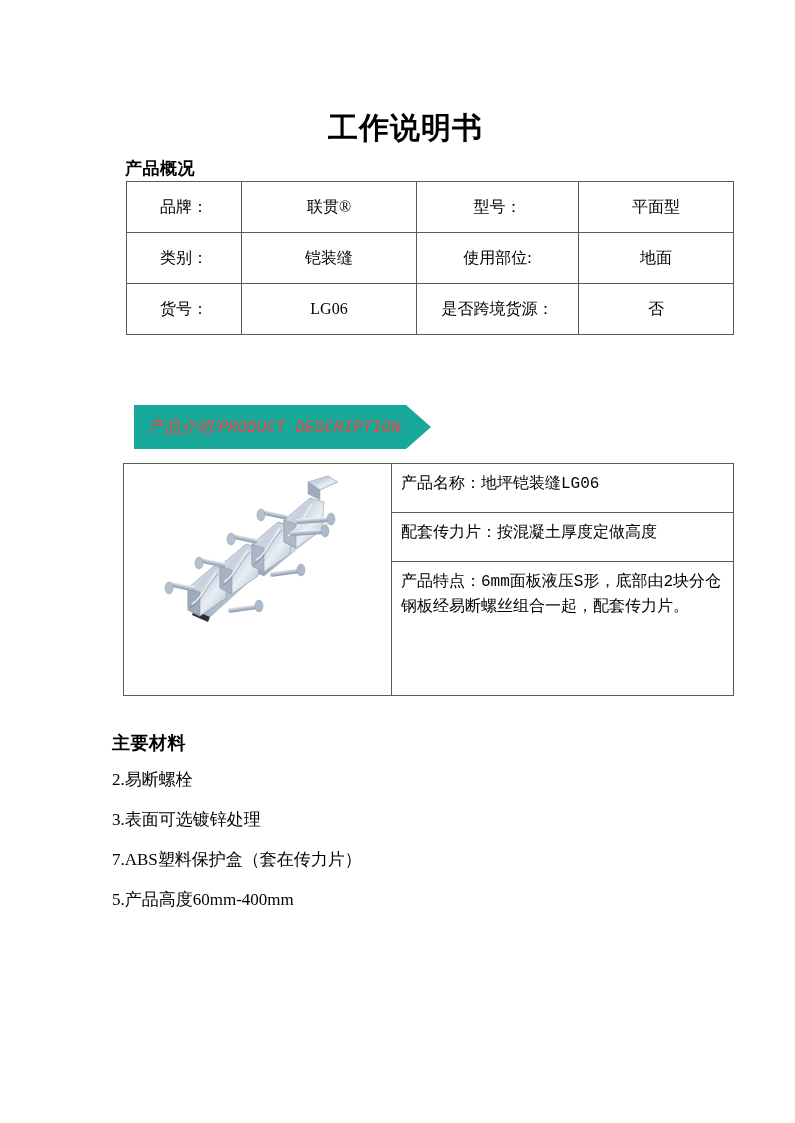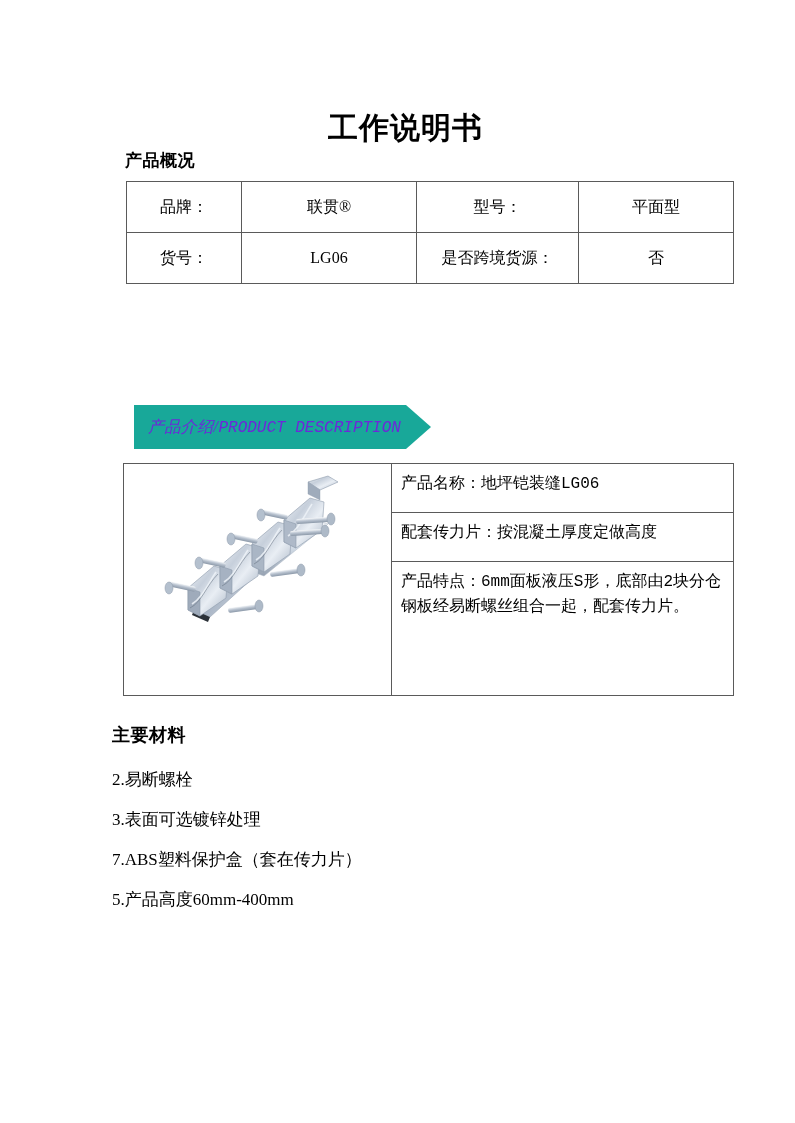--- a/index.html
+++ b/index.html
@@ -36,20 +36,21 @@
     letter-spacing: 1px;
   }
 
   
   .section-head {
     position: absolute;
     font-family: "Liberation Sans", sans-serif;
     font-weight: bold;
     font-size: 17px;
     letter-spacing: 0.5px;
+    margin-top: 8px;
   }
   #head-overview { left: 117px; top: 149px; }
   #head-materials { left: 104px; top: 723px; font-size: 18px; }
 
   
   .spec-table {
     position: absolute;
     left: 118px;
     top: 181px;
     width: 607px;
@@ -87,21 +88,21 @@
     width: 297px;
     height: 44px;
   }
   .banner svg { display: block; }
   .banner-label {
     position: absolute;
     left: 14px;
     top: 0;
     height: 44px;
     line-height: 44px;
-    color: #6d28d9;
+    color: #ef4444;
     font-family: "Liberation Serif", serif;
     font-style: italic;
     font-size: 16px;
     white-space: nowrap;
     letter-spacing: 0.4px;
   }
   .banner-label .lat {
     font-family: "Liberation Mono", monospace;
     font-style: italic;
     letter-spacing: 0px;
@@ -176,20 +177,26 @@
         <col class="c2">
         <col class="c3">
         <col class="c4">
     </colgroup>
     <tbody>
       <tr>
         <td>品牌：</td>
         <td>联贯®</td>
         <td>型号：</td>
         <td>平面型</td>
+      </tr>
+      <tr>
+        <td>类别：</td>
+        <td>铠装缝</td>
+        <td>使用部位:</td>
+        <td>地面</td>
       </tr>
       <tr>
         <td>货号：</td>
         <td>LG06</td>
         <td>是否跨境货源：</td>
         <td>否</td>
       </tr>
     </tbody>
   </table>
 

